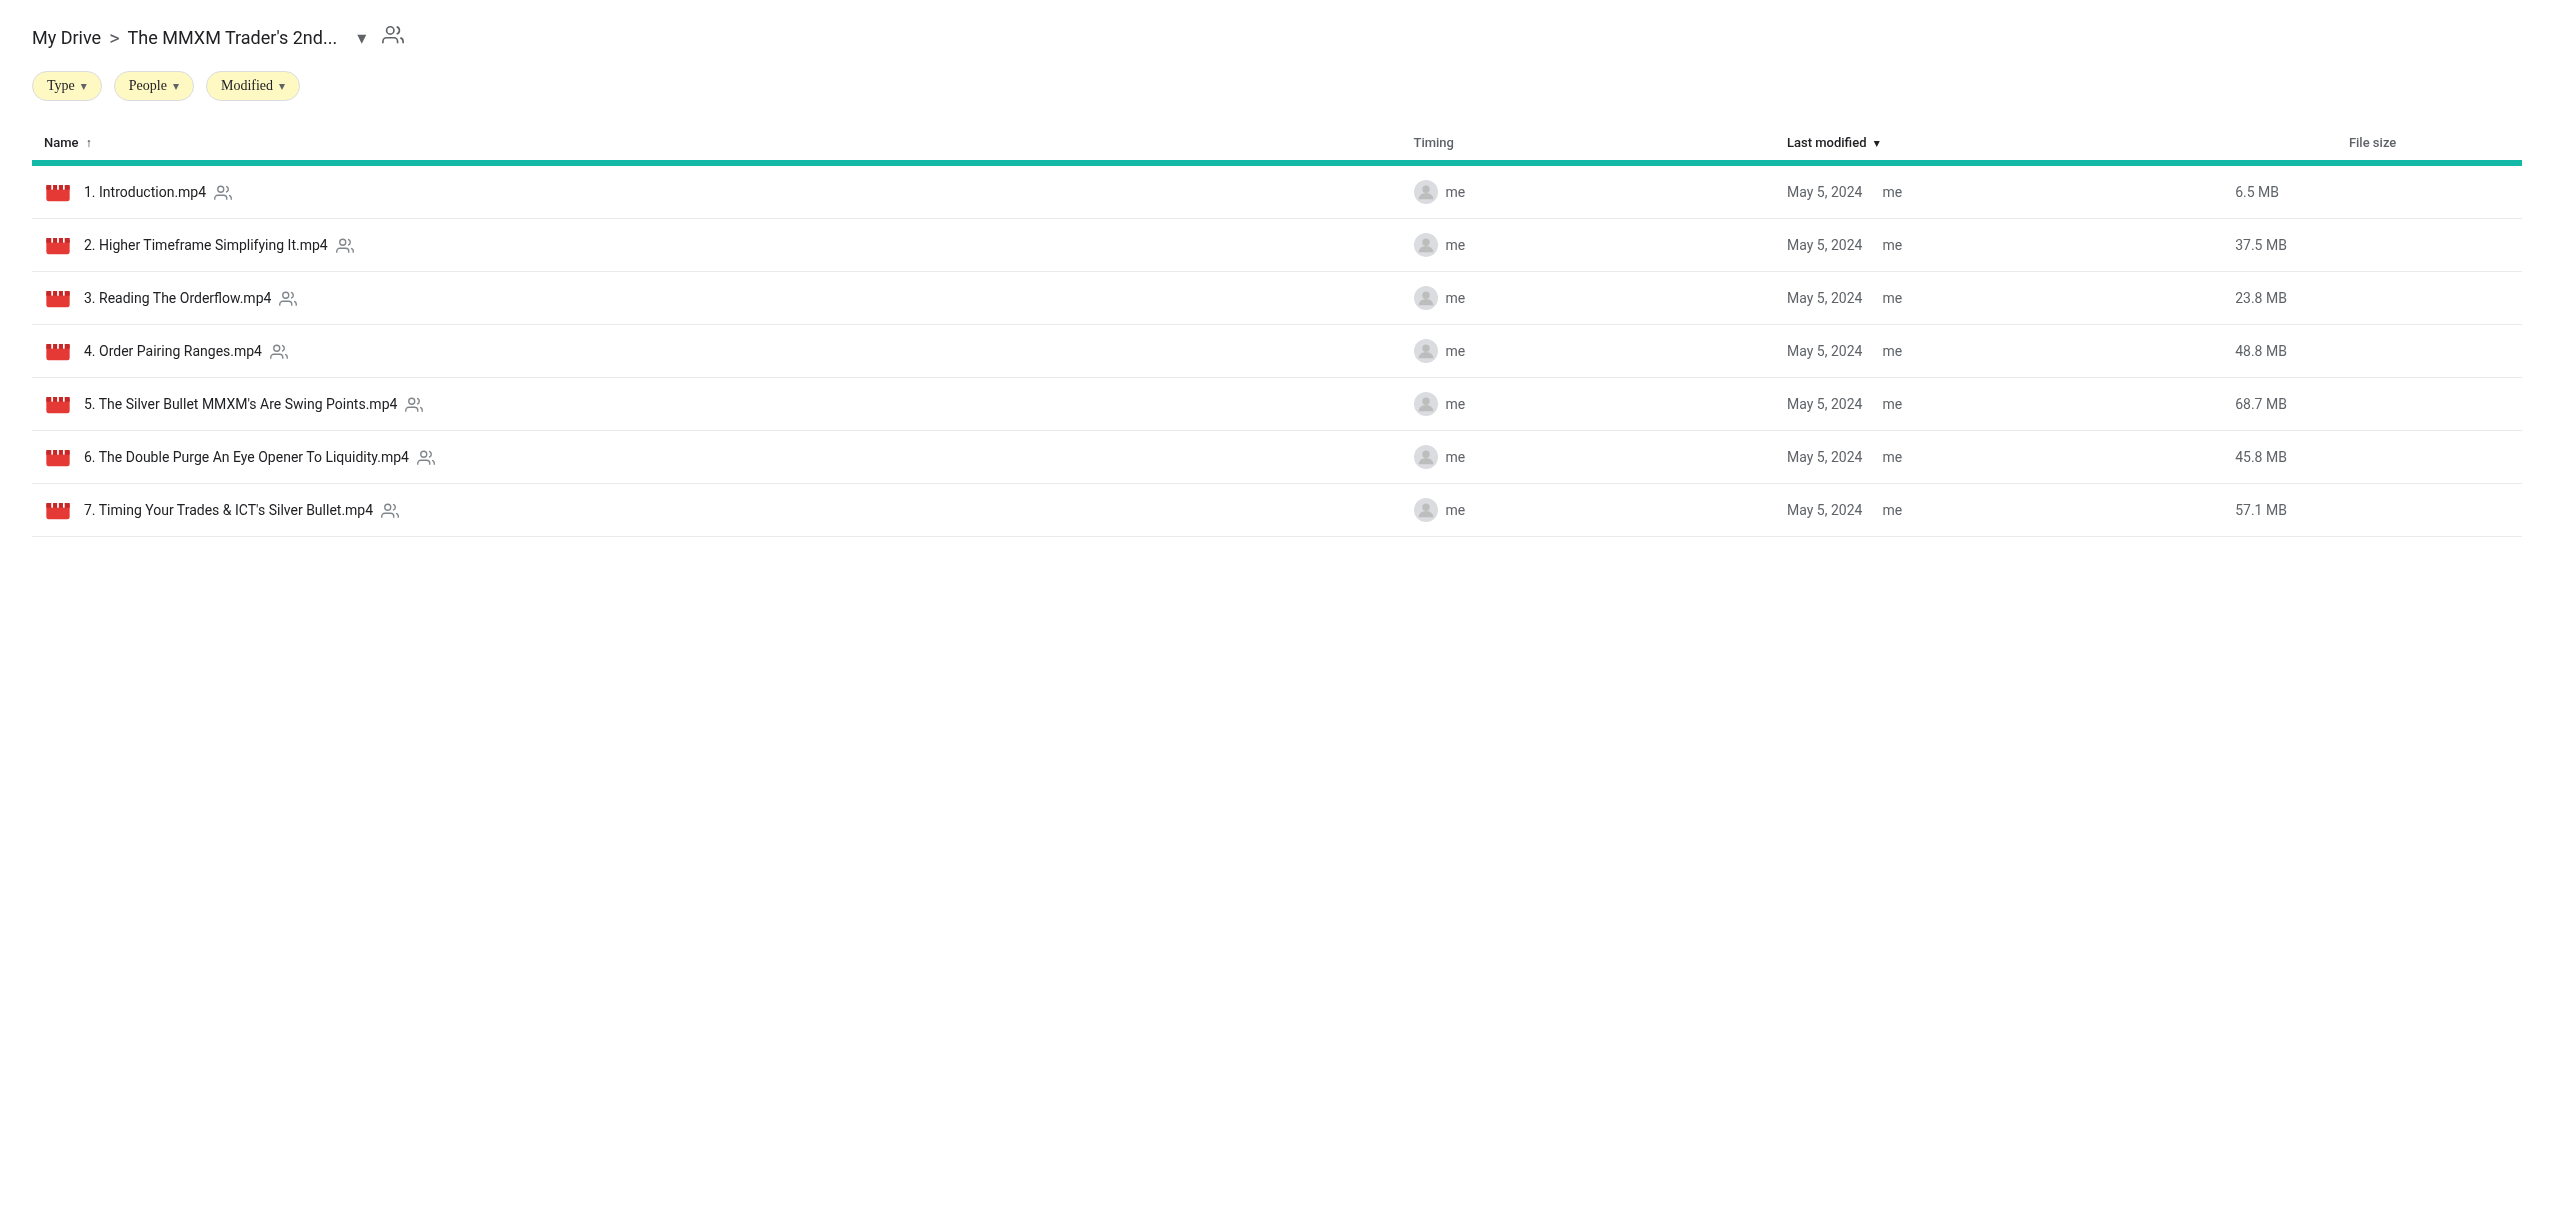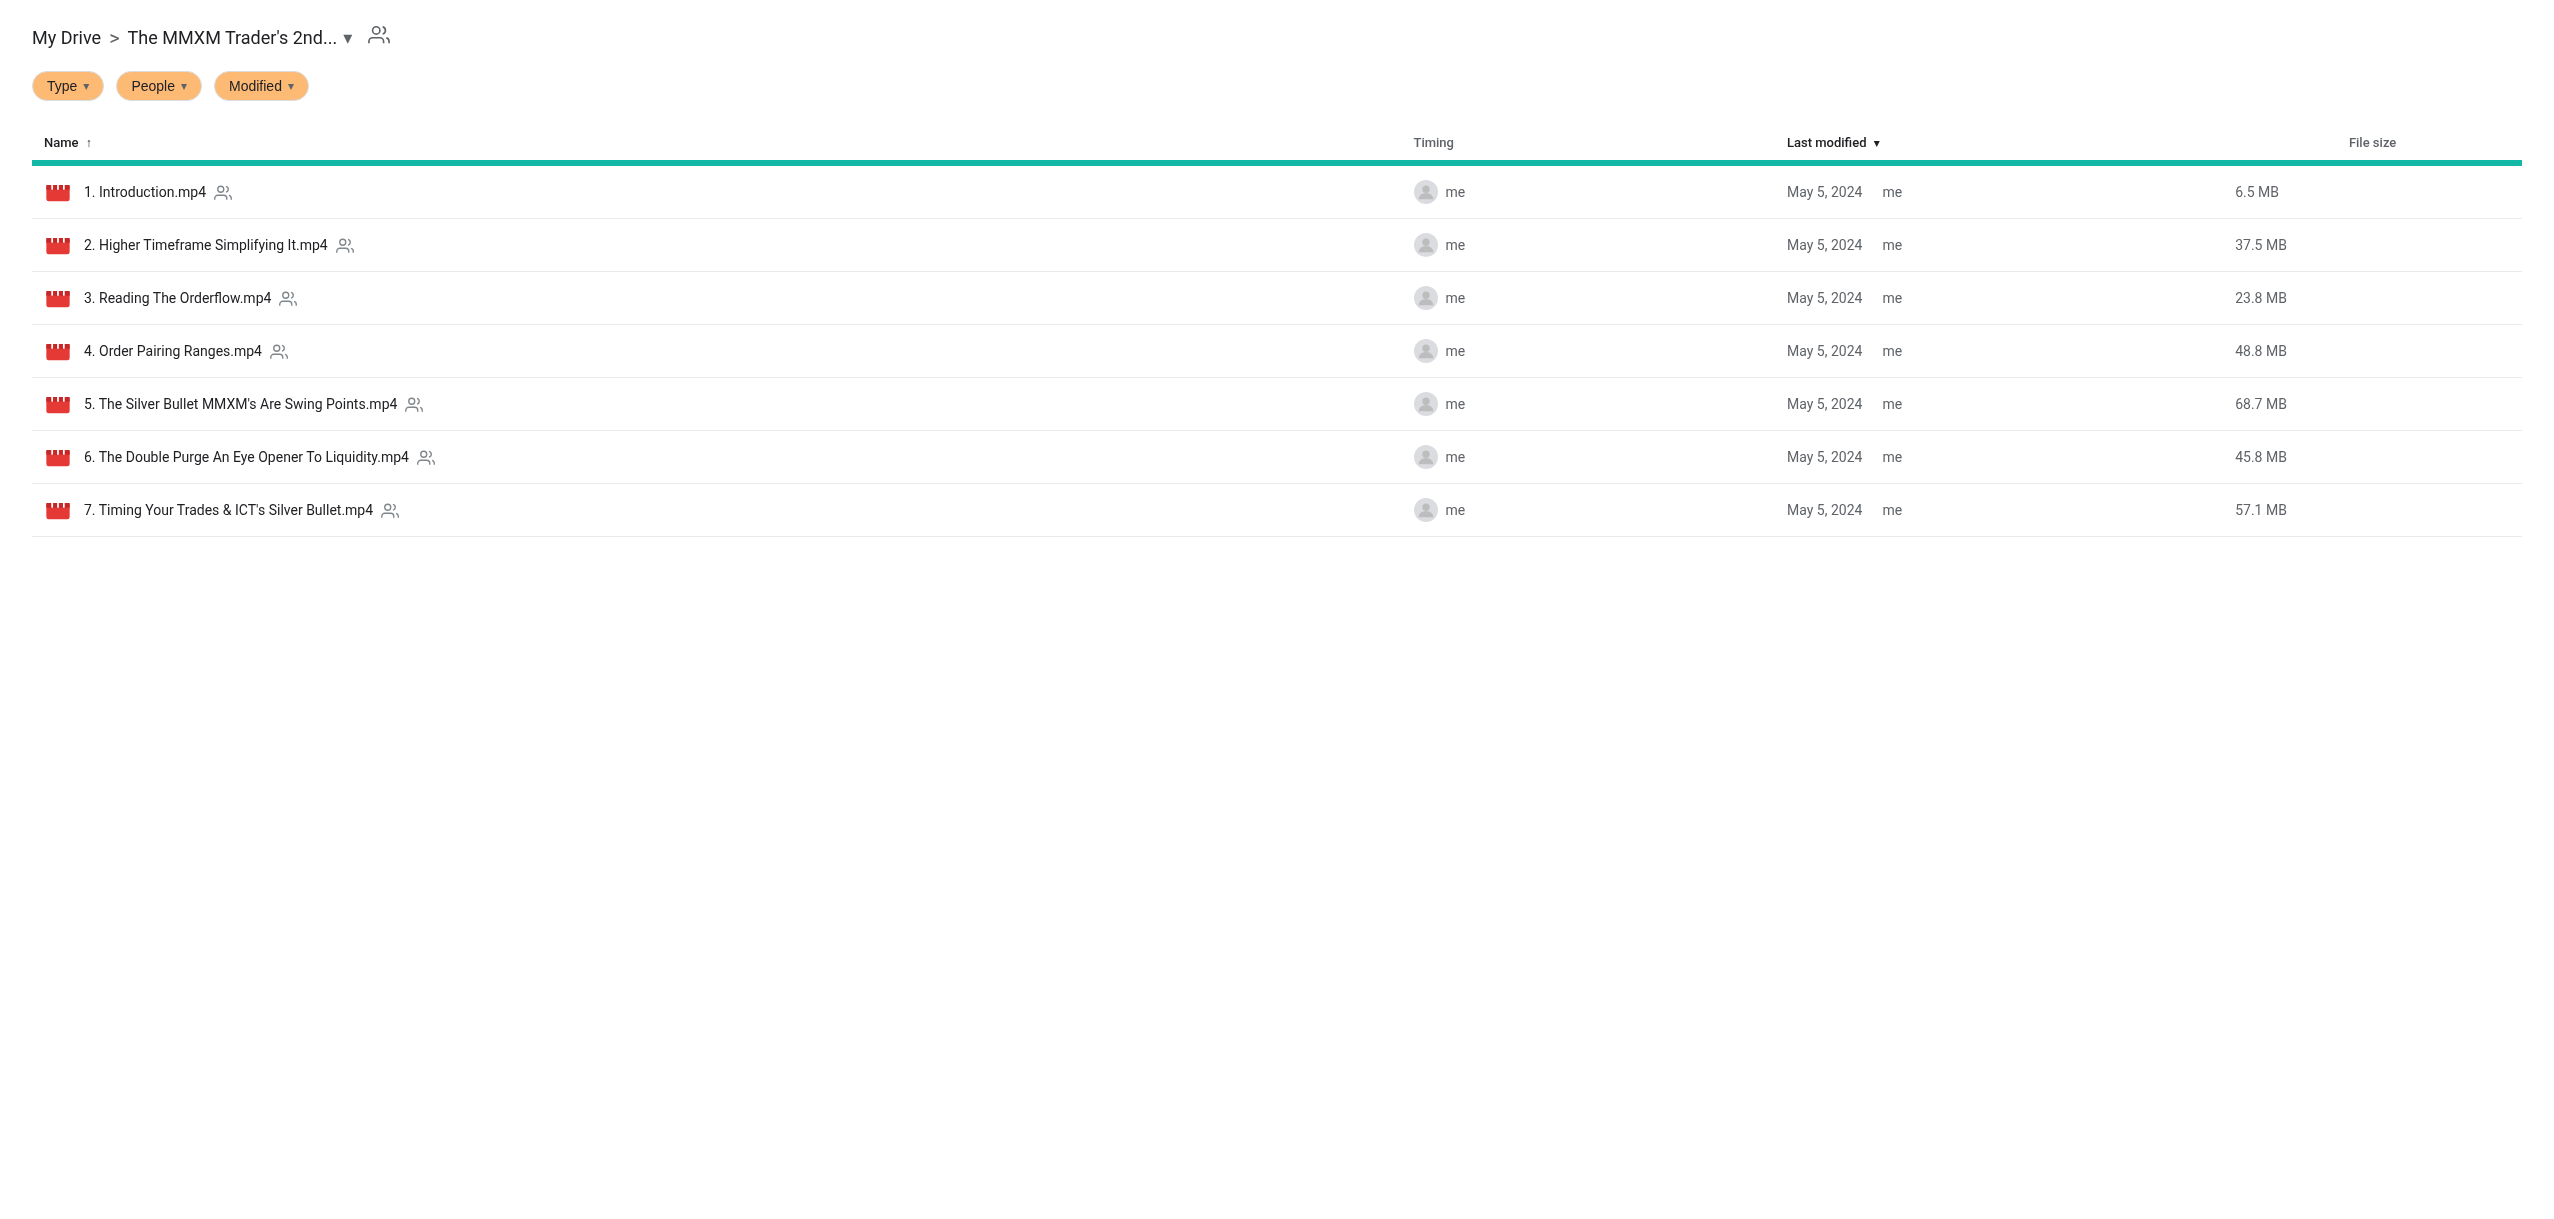--- a/index.html
+++ b/index.html
@@ -20,21 +20,21 @@
       font-size: 18px;
       color: #202124;
     }
     .breadcrumb-separator {
       color: #5f6368;
       font-size: 20px;
     }
     .breadcrumb-current {
       display: flex;
       align-items: center;
-      gap: 6px;
+      gap: 20px;
       font-size: 18px;
       font-weight: 400;
     }
     .chevron-icon {
       color: #5f6368;
       font-size: 18px;
       cursor: pointer;
     }
     .share-icon {
       margin-left: 8px;
@@ -51,23 +51,23 @@
     }
     .filter-btn {
       display: flex;
       align-items: center;
       gap: 6px;
       border: 1.5px solid #dadce0;
       border-radius: 20px;
       padding: 6px 14px;
       font-size: 14px;
       color: #202124;
-      background: #fdba74;
+      background: #fef9c3;
       cursor: pointer;
-      font-family: Liberation Sans, sans-serif;
+      font-family: Liberation Serif, serif;
     }
     .filter-btn .dropdown-arrow {
       font-size: 12px;
       color: #5f6368;
     }
 
     
     .file-table {
       width: 100%;
       border-collapse: collapse;

